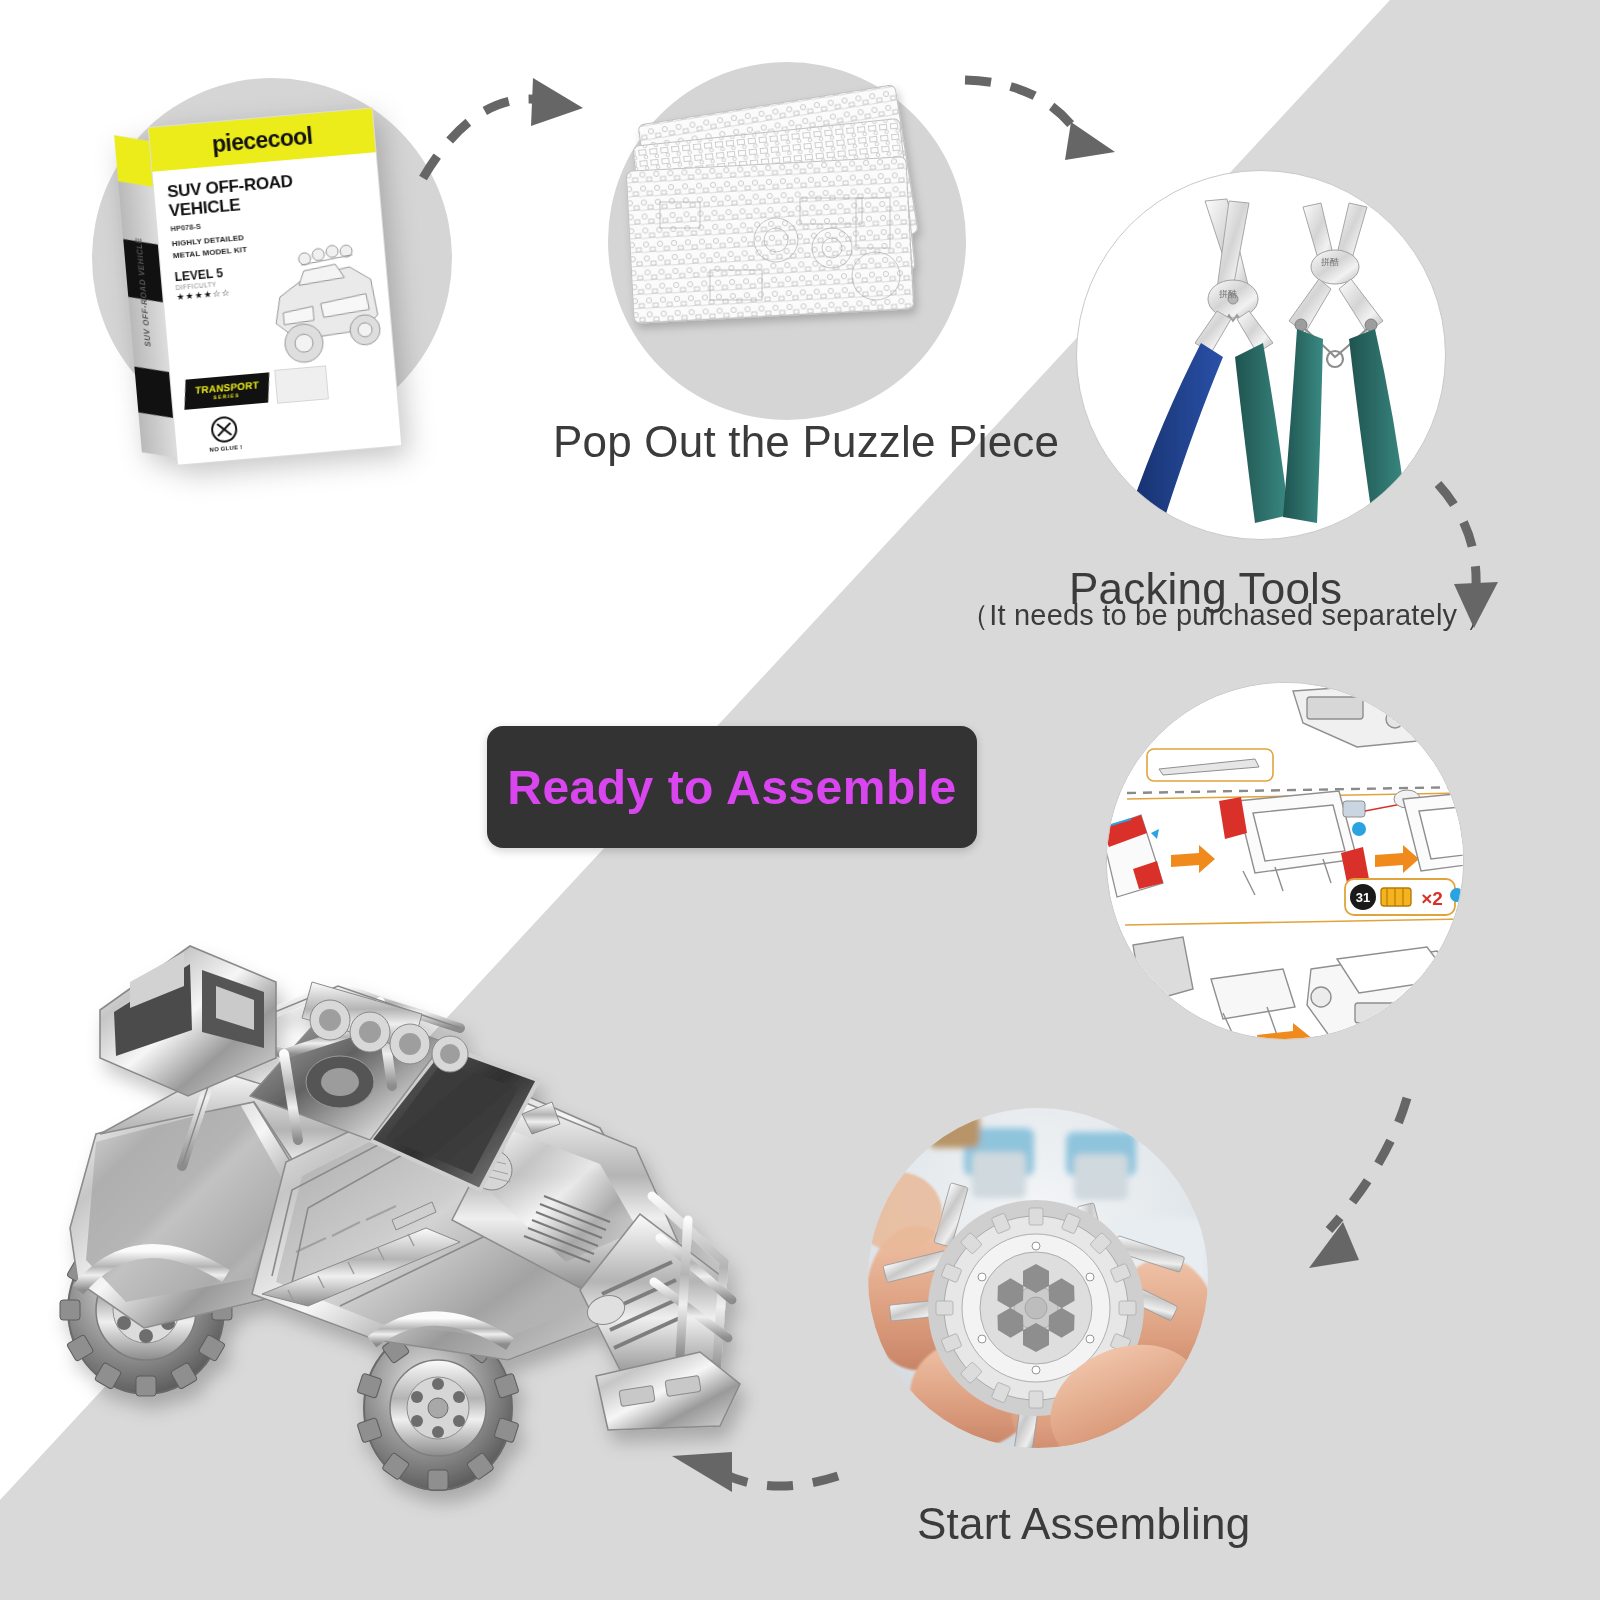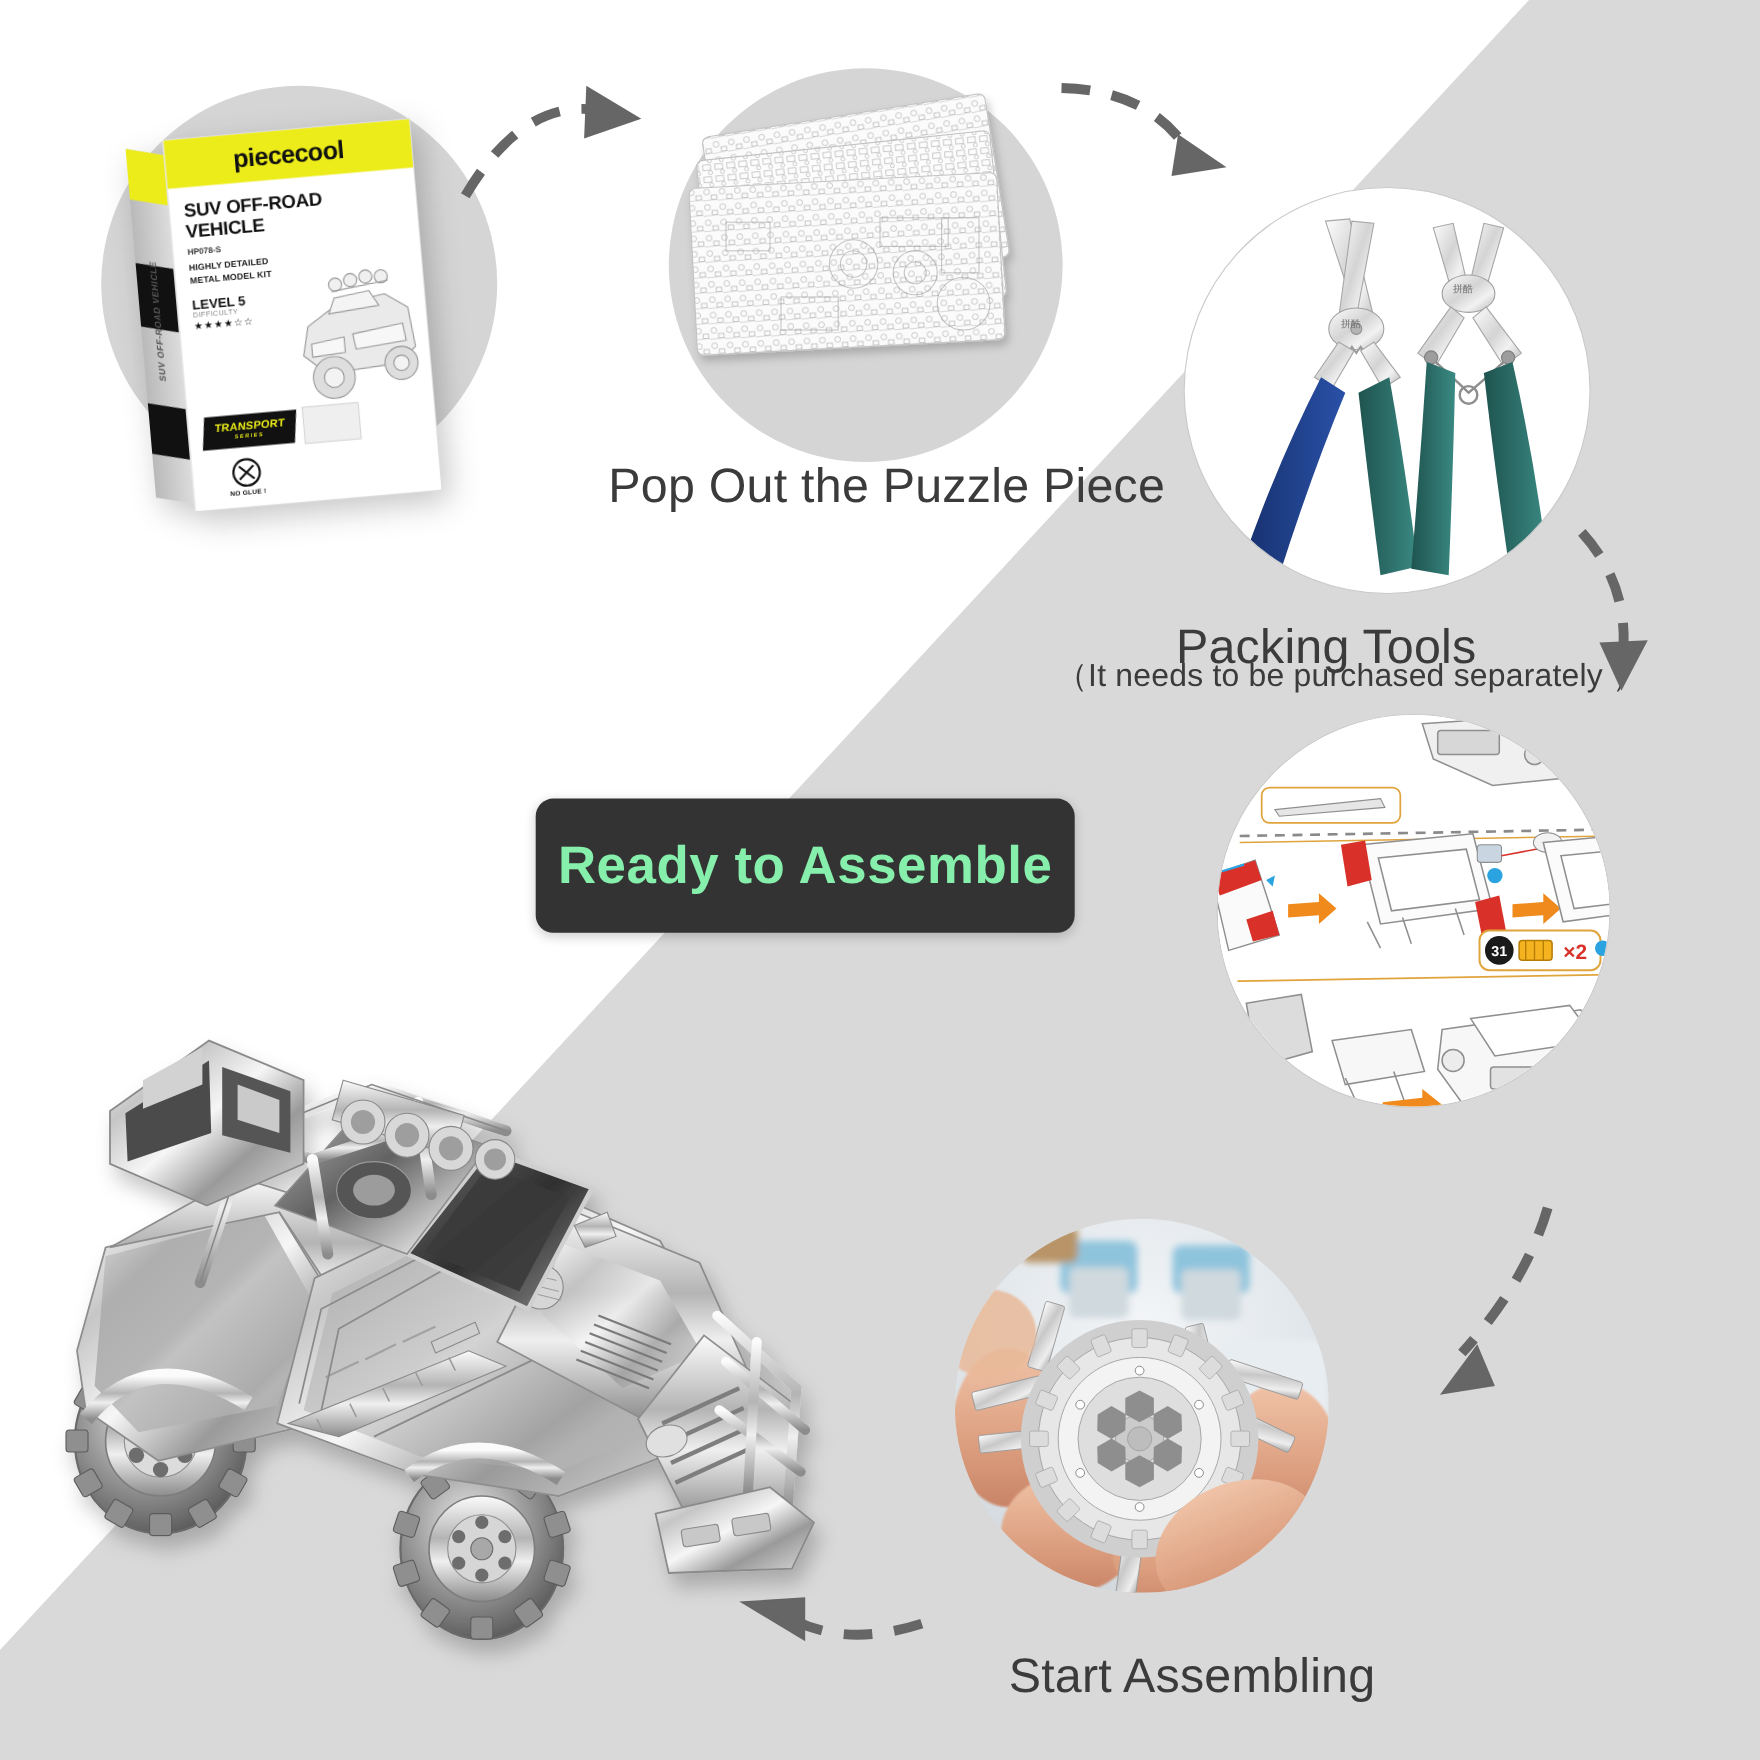--- a/index.html
+++ b/index.html
@@ -44,21 +44,21 @@
   .ready-badge {
     position:absolute;
     left:487px; top:726px;
     width:490px; height:122px;
     background:#333333;
     border-radius:16px;
     display:flex; align-items:center; justify-content:center;
     box-shadow:0 3px 10px rgba(0,0,0,.18);
   }
   .ready-badge span {
-    color:#86efac; font-size:48px; font-weight:bold; letter-spacing:.5px;
+    color:#d946ef; font-size:48px; font-weight:bold; letter-spacing:.5px;
   }
 
   
   .arrow-svg { position:absolute; overflow:visible; pointer-events:none; }
   .arrow-path { fill:none; stroke:#666666; stroke-width:9; stroke-linecap:butt;
                 stroke-dasharray:26 20; }
   .arrow-head { fill:#666666; }
 
   
   .box-wrap { position:absolute; left:128px; top:118px; width:260px; height:340px;
@@ -312,21 +312,21 @@
   </div>
 
   <div class="cap cap-main" style="left:1069px; top:565px;">Packing Tools</div>
   <div class="cap cap-sub" style="left:960px; top:600px;">（It needs to be purchased separately ）</div>
 
   <svg class="arrow-svg" style="left:1420px; top:478px; width:90px; height:160px;" viewBox="0 0 90 160">
     <path class="arrow-path" d="M18 6 Q 58 50 56 108"></path>
     <polygon class="arrow-head" points="34,106 78,104 54,150"></polygon>
   </svg>
 
-  <div class="circ circ-white" style="left:1106px; top:649px; width:358px; height:358px;">
+  <div class="circ circ-white" style="left:1106px; top:682px; width:358px; height:358px;">
     <svg class="instr-svg" width="358" height="358" viewBox="0 0 358 358">
       <rect x="0" y="0" width="358" height="358" fill="#ffffff"></rect>
 
       <g stroke="#8f8f8f" stroke-width="1.4" fill="#f0f0f0">
         <path d="M186 8 L272 2 L320 24 L330 56 L250 64 L196 40 Z"></path>
         <rect x="200" y="14" width="56" height="22" rx="3" fill="#d7d7d7"></rect>
         <circle cx="288" cy="36" r="9" fill="#e4e4e4"></circle>
         <rect x="264" y="6" width="26" height="10" rx="2" fill="#e9e9e9"></rect>
       </g>
 

